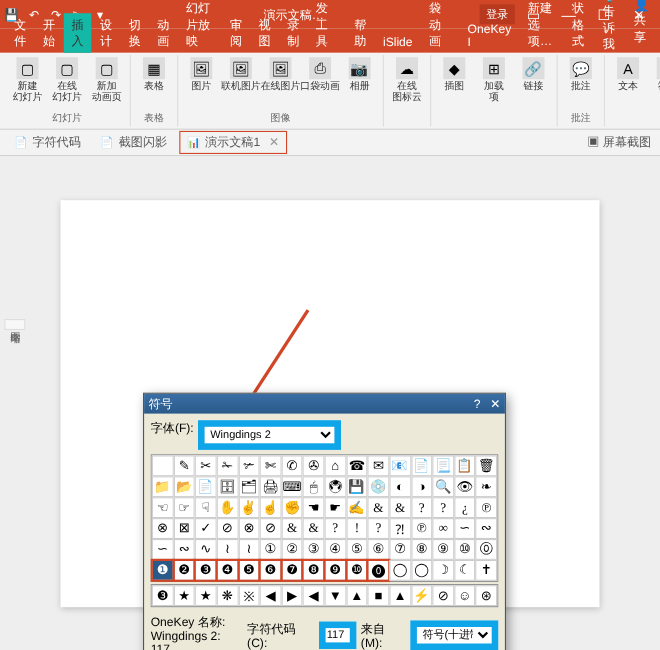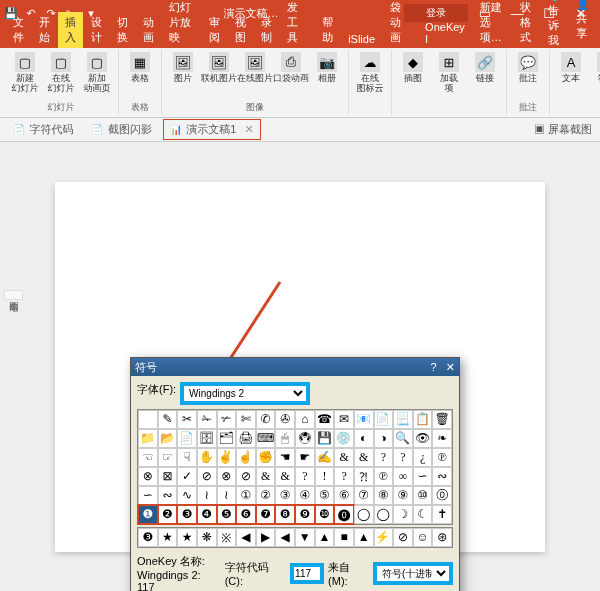--- a/index.html
+++ b/index.html
@@ -2,45 +2,45 @@
 <html><head>
 <meta charset="utf-8">
 <style>
 *{margin:0;padding:0;box-sizing:border-box;font-family:"Microsoft YaHei",sans-serif;font-size:11px}
 body{width:600px;height:591px;background:#eee;overflow:hidden}
 .titlebar{height:26px;background:#d04626;display:flex;align-items:center;color:#fff;padding:0 4px}
 .titlebar .qat{display:flex;gap:6px;align-items:center}
 .titlebar .qat span{width:14px;height:14px;display:flex;align-items:center;justify-content:center;font-size:11px}
 .titlebar .center{flex:1;text-align:center;font-size:11px}
 .titlebar .right{display:flex;gap:2px;align-items:center}
-.titlebar .right .login{background:#b8391e;padding:2px 22px;font-size:10px}
+.titlebar .right .login{background:#b8391e;padding:2px 6px;font-size:10px}
 .titlebar .right .wbtn{width:30px;height:24px;display:flex;align-items:center;justify-content:center;font-size:13px}
 .tabs{height:22px;background:#d04626;display:flex;align-items:flex-end;color:#fff;padding-left:6px;gap:1px}
 .tabs .tab{padding:3px 7px;font-size:11px;cursor:pointer}
-.tabs .tab.active{background:#fde047;color:#333}
+.tabs .tab.active{background:#14b8a6;color:#333}
 .tabs .tell{margin-left:auto;display:flex;gap:8px;padding-right:8px;align-items:center}
 .ribbon{height:70px;background:#f3f3f3;border-bottom:1px solid #ccc;display:flex;padding:2px 4px}
 .rgrp{display:flex;flex-direction:column;align-items:center;border-right:1px solid #ddd;padding:0 4px;justify-content:space-between}
 .rgrp .btns{display:flex;gap:2px}
 .rbtn{display:flex;flex-direction:column;align-items:center;width:34px;padding:2px;cursor:pointer;text-align:center}
 .rbtn .ic{width:20px;height:20px;background:#ddd;margin-bottom:1px;display:flex;align-items:center;justify-content:center;font-size:13px}
 .rbtn .lbl{font-size:9px;line-height:10px;color:#333;white-space:pre}
 .rgrp .glbl{font-size:9px;color:#666;padding-bottom:1px}
 .doctabs{height:24px;background:#f3f3f3;display:flex;align-items:center;padding-left:6px;gap:4px;border-bottom:1px solid #ccc}
 .doctab{display:flex;align-items:center;gap:4px;padding:2px 6px;font-size:10px;color:#555;border:1px solid transparent}
 .doctab.active{border:1px solid #d04626}
 .doctab .x{color:#999;margin-left:4px}
 .doctabs .rside{margin-left:auto;display:flex;gap:8px;padding-right:8px;color:#555;font-size:10px}
 .canvas{position:relative;background:#eee;height:449px;display:flex;justify-content:center;padding-top:40px}
 .slide{width:490px;height:370px;background:#fff;box-shadow:0 2px 6px rgba(0,0,0,0.2);position:relative}
 .dlg{position:absolute;left:130px;top:215px;width:330px;background:#ece9d8;border:1px solid #555;box-shadow:3px 3px 10px rgba(0,0,0,0.4);font-size:10px}
 .dlg .dtitle{height:18px;background:linear-gradient(#3a6ea5,#2a5a8a);color:#fff;display:flex;align-items:center;padding:0 4px;justify-content:space-between}
 .dlg .dbody{padding:6px}
 .dlg .row{display:flex;gap:4px;margin-bottom:4px}
-.dlg select,.dlg input{font-size:10px;border:4px solid #0ea5e9;background:#fff;padding:1px}
+.dlg select,.dlg input{font-size:10px;border:6px solid #0ea5e9;background:#fff;padding:1px}
 .grid{display:grid;grid-template-columns:repeat(16,1fr);border:1px solid #888;background:#fff}
 .cell{border:1px solid #ccc;height:19px;display:flex;align-items:center;justify-content:center;font-size:12px;cursor:pointer;background:#fff;font-family:serif}
 .cell.sel{background:#2a5a8a;color:#fff}
 .cell.hl{outline:2px solid #d04626;outline-offset:-1px}
 .recent{display:grid;grid-template-columns:repeat(16,1fr);border:1px solid #888;background:#fff;margin-top:2px}
 .arrow{position:absolute;pointer-events:none}
 .arrow1{left:200px;top:130px;width:90px;height:120px}
 .arrow line{stroke:#d04626;stroke-width:3}
 .arrow polygon{fill:#d04626}
 .thumb{position:absolute;left:4px;top:148px;writing-mode:vertical-rl;font-size:9px;color:#666;background:#f8f8f8;padding:4px 2px;border:1px solid #ddd}

